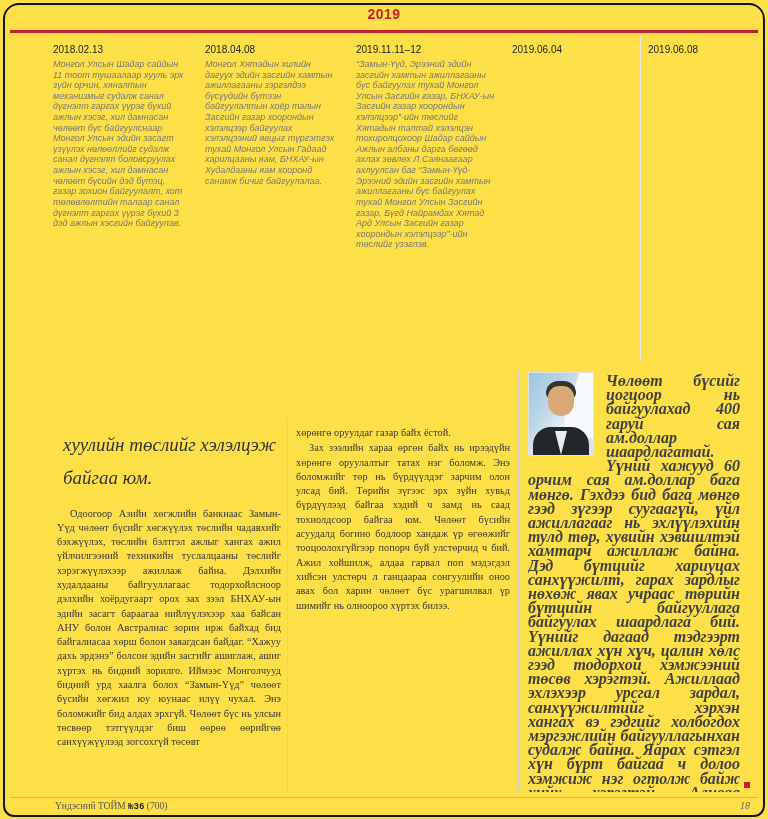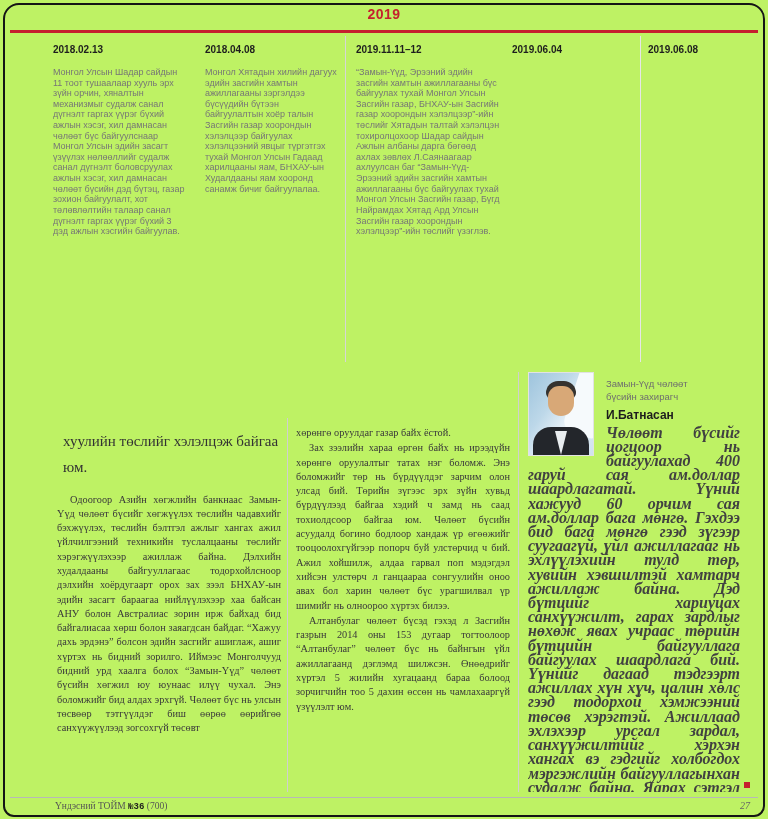--- a/index.html
+++ b/index.html
@@ -1,33 +1,33 @@
 <!DOCTYPE html>
 <html><head>
 <meta charset="utf-8">
 <style>
   html,body{margin:0;padding:0;background:#ffffff;}
-  .page{position:relative;width:768px;height:819px;background:#bef264;overflow:hidden;
+  .page{position:relative;width:768px;height:819px;background:#fde047;overflow:hidden;
         font-family:"Liberation Sans",sans-serif;}
   .frame{position:absolute;left:3px;top:3px;right:3px;bottom:2px;border:2px solid #151515;
          border-radius:16px 16px 11px 11px;pointer-events:none;}
   .year{position:absolute;top:6px;left:0;right:0;text-align:center;color:#c5202e;
         font-weight:bold;font-size:14px;letter-spacing:.5px;}
   .redline{position:absolute;top:30px;left:10px;right:10px;height:3px;background:#c5202e;}
   .tl-div{position:absolute;top:36px;height:326px;width:1px;background:#d6d6d6;}
   .tl-div.d2{background:#e6e6e6;}
   .tl-col{position:absolute;top:44px;}
-  .tl-date{font-size:10px;font-weight:bold;color:#1e1e1e;margin-bottom:12px;}
-  .tl-text{font-size:9px;line-height:1.18;color:#767676;}
+  .tl-date{font-size:10px;font-weight:normal;color:#1e1e1e;margin-bottom:4px;}
+  .tl-text{font-size:9px;line-height:1.18;color:#767676;font-style:italic;}
   .v-div{position:absolute;width:1px;background:#cfcfcf;}
   .col{position:absolute;overflow:hidden;}
   .serif{font-family:"Liberation Serif",serif;font-size:10.3px;line-height:14.3px;
          color:#39383a;text-align:justify;margin:0 0 1px 0;overflow-wrap:break-word;}
   .serif.indent{text-indent:13px;}
-  .lead{font-family:"Liberation Serif",serif;font-size:15px;
+  .lead{font-family:"Liberation Serif",serif;font-style:italic;font-size:19px;
         line-height:1.75;color:#333;margin:0 0 12px 6px;}
   .quote{font-family:"Liberation Serif",serif;font-style:italic;font-weight:bold;
          font-size:16px;line-height:14.2px;color:#414141;text-align:justify;margin:4px 0 0 0;
          overflow-wrap:break-word;}
   .photo{float:left;width:64px;height:82px;margin:2px 12px 4px 0;position:relative;overflow:hidden;
          background:linear-gradient(125deg,#9ec4dd 0%,#bdd8e9 35%,#e8f1f7 60%,#cfe2ee 100%);
          border:1px solid #e2e2e2;}
   .photo .swoosh{position:absolute;right:-18px;top:-6px;width:40px;height:70px;background:#f6fafc;
          transform:rotate(18deg);border-radius:12px;}
   .photo .hair{position:absolute;left:17px;top:8px;width:30px;height:18px;background:#35322f;
@@ -84,38 +84,33 @@
   <div class="v-div" style="left:518px;top:372px;height:420px;"></div>
 
   <div class="col" style="left:57px;top:428px;width:224px;height:364px;">
     <div class="lead">хуулийн төслийг хэлэлцэж байгаа юм.</div>
     <p class="serif indent">Одоогоор Азийн хөгжлийн банкнаас Замын-Үүд чөлөөт бүсийг хөгжүүлэх төслийн чадавхийг бэхжүүлэх, төслийн бэлтгэл ажлыг хангах ажил үйлчилгээний техникийн туслалцааны төслийг хэрэгжүүлэхээр ажиллаж байна. Дэлхийн худалдааны байгууллагаас тодорхойлсноор дэлхийн хоёрдугаарт орох зах зээл БНХАУ-ын эдийн засагт бараагаа нийлүүлэхээр хаа байсан АНУ болон Австралиас зорин ирж байхад бид байгалиасаа хөрш болон заяагдсан байдаг. “Хажуу дахь эрдэнэ” болсон эдийн засгийг ашиглаж, ашиг хүртэх нь бидний зорилго. Иймээс Монголчууд бидний урд хаалга болох “Замын-Үүд” чөлөөт бүсийн хөгжил юу юунаас илүү чухал. Энэ боломжийг бид алдах эрхгүй. Чөлөөт бүс нь улсын төсвөөр тэтгүүлдэг биш өөрөө өөрийгөө санхүүжүүлээд зогсохгүй төсөвт</p>
   </div>
 
   <div class="col" style="left:296px;top:426px;width:214px;height:366px;">
     <p class="serif">хөрөнгө оруулдаг газар байх ёстой.</p>
     <p class="serif indent">Зах зээлийн хараа өргөн байх нь ирээдүйн хөрөнгө оруулалтыг татах нэг боломж. Энэ боломжийг төр нь бүрдүүлдэг зарчим олон улсад бий. Төрийн зүгээс эрх зүйн хувьд бүрдүүлээд байгаа хэдий ч замд нь саад тохиолдсоор байгаа юм. Чөлөөт бүсийн асуудалд богино бодлоор хандаж үр өгөөжийг тооцоолохгүйгээр попорч буй улстөрчид ч бий. Ажил хойшилж, алдаа гарвал поп мэдэгдэл хийсэн улстөрч л ганцаараа сонгуулийн оноо авах бол харин чөлөөт бүс урагшилвал үр шимийг нь олноороо хүртэх билээ.</p>
-    <p class="serif indent">Алтанбулаг чөлөөт бүсэд гэхэд л Засгийн газрын 2014 оны 153 дугаар тогтоолоор “Алтанбулаг” чөлөөт бүс нь байнгын үйл ажиллагаанд дэглэмд шилжсэн. Өнөөдрийг хүртэл 5 жилийн хугацаанд бараа болоод зорчигчийн тоо 5 дахин өссөн нь чамлахааргүй үзүүлэлт юм.</p>
   </div>
 
   <div class="col" style="left:528px;top:370px;width:212px;height:422px;">
     <div class="photo">
       <div class="swoosh"></div>
       <div class="hair"></div>
       <div class="face"></div>
       <div class="suit"></div>
       <div class="shirt"></div>
     </div>
-    <div class="caption">
-      <div class="cap-role">Замын-Үүд чөлөөт бүсийн захирагч</div>
-      <div class="cap-name">И.Батнасан</div>
-    </div>
     <p class="quote">Чөлөөт бүсийг цогцоор нь байгуулахад 400 гаруй сая ам.доллар шаардлагатай. Үүний хажууд 60 орчим сая ам.доллар бага мөнгө. Гэхдээ бид бага мөнгө гээд зүгээр суугаагүй, үйл ажиллагааг нь эхлүүлэхийн тулд төр, хувийн хэвшилтэй хамтарч ажиллаж байна. Дэд бүтцийг хариуцах санхүүжилт, гарах зардлыг нөхөж явах учраас төрийн бүтцийн байгууллага байгуулах шаардлага бий. Үүнийг дагаад тэдгээрт ажиллах хүн хүч, цалин хөлс гээд тодорхой хэмжээний төсөв хэрэгтэй. Ажиллаад эхлэхээр урсгал зардал, санхүүжилтийг хэрхэн хангах вэ гэдгийг холбогдох мэргэжлийн байгууллагынхан судалж байна. Яарах сэтгэл хүн бүрт байгаа ч долоо хэмжиж нэг огтолж байж хийх хэрэгтэй. Аливаа тооцоолол, төлөвлөлтийг буруу гаргачихвал олны ажлаа үгүйсгэсэн болно.</p>
   </div>
 
   <div class="end-marker"></div>
 
   <div class="footer-line"></div>
   <div class="footer-left">
     <span>Үндэсний ТОЙМ </span><span class="bold">№36</span><span> (700)</span>
   </div>
-  <div class="footer-right">27</div>
+  <div class="footer-right">18</div>
 </div>
 
 </body></html>

